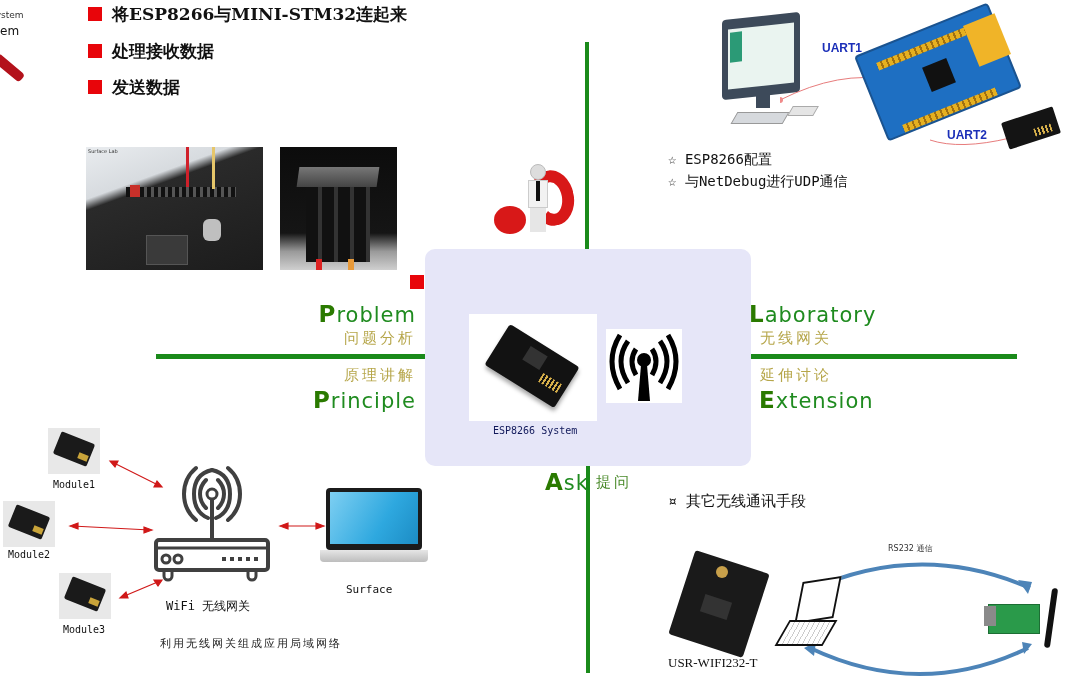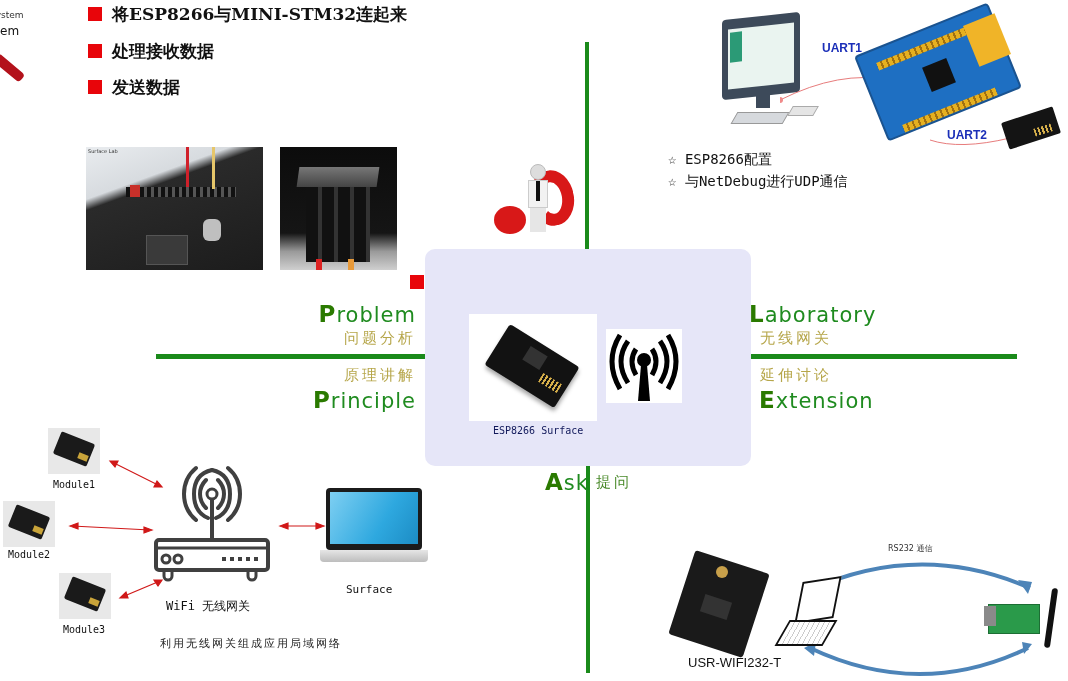--- a/index.html
+++ b/index.html
@@ -84,21 +84,21 @@
 
 <div class="abs center-box"></div>
 <div class="abs center-q" style="left:410px;top:272px;">
   <span class="bullet-red" style="margin-right:8px;"></span>
 </div>
 <div class="abs" style="left:469px;top:314px;width:128px;height:107px;background:#fff;">
   <div class="abs" style="left:22px;top:28px;width:82px;height:48px;background:#121212;transform:rotate(32deg);border-radius:3px;box-shadow:2px 3px 4px rgba(0,0,0,.35);"></div>
   <div class="abs" style="left:56px;top:36px;width:20px;height:16px;background:#333;transform:rotate(32deg);"></div>
   <div class="abs" style="left:70px;top:64px;width:22px;height:10px;background:repeating-linear-gradient(90deg,#d7b04a 0 2px,#121212 2px 4px);transform:rotate(32deg);"></div>
 </div>
-<div class="abs small-cap" style="left:493px;top:425px;color:#10185a;">ESP8266 Surface</div>
+<div class="abs small-cap" style="left:493px;top:425px;color:#10185a;">ESP8266 System</div>
 <div class="abs" style="left:606px;top:329px;width:76px;height:74px;background:#fff;">
   <svg width="76" height="74" viewBox="0 0 76 74">
     <path d="M22 12 Q8 32 22 54" stroke="#000" stroke-width="5" fill="none"></path>
     <path d="M14 6 Q-2 32 14 60" stroke="#000" stroke-width="5" fill="none"></path>
     <path d="M30 20 Q22 32 30 46" stroke="#000" stroke-width="5" fill="none"></path>
     <path d="M54 12 Q68 32 54 54" stroke="#000" stroke-width="5" fill="none"></path>
     <path d="M62 6 Q78 32 62 60" stroke="#000" stroke-width="5" fill="none"></path>
     <path d="M46 20 Q54 32 46 46" stroke="#000" stroke-width="5" fill="none"></path>
     <circle cx="38" cy="31" r="7" fill="#000"></circle>
     <polygon points="35,36 41,36 44,72 32,72" fill="#000"></polygon>
@@ -132,27 +132,28 @@
   <div class="abs" style="left:34px;top:18px;width:18px;height:8px;background:repeating-linear-gradient(90deg,#d7b04a 0 2px,#141414 2px 4px);transform:rotate(-18deg);"></div>
 </div>
 <div class="abs uart" style="left:947px;top:128px;">UART2</div>
 
 <div class="abs" style="left:668px;top:148px;">
   <div class="lab-item"><span>☆</span> <span>ESP8266配置</span></div>
   <div class="lab-item"><span>☆</span> <span>与NetDebug进行UDP通信</span></div>
 </div>
 
 <div class="abs" style="left:668px;top:490px;">
+  <div class="ext-item"><span>¤</span> <span>其它无线通讯手段</span></div>
 </div>
 <div class="abs" style="left:668px;top:546px;width:100px;height:110px;">
   <div class="abs" style="left:12px;top:14px;width:78px;height:88px;background:#1a1a1a;transform:rotate(18deg);border-radius:3px;"></div>
   <div class="abs" style="left:48px;top:20px;width:12px;height:12px;background:#c8a04a;border-radius:50%;"></div>
   <div class="abs" style="left:34px;top:52px;width:28px;height:18px;background:#333;transform:rotate(18deg);"></div>
 </div>
-<div class="abs" style="left:668px;top:655px;font-family:Liberation Sans, sans-serif;font-size:13px;color:#111;margin-left:20px;">USR-WIFI232-T</div>
+<div class="abs" style="left:668px;top:655px;font-family:Liberation Serif, serif;font-size:13px;color:#111;">USR-WIFI232-T</div>
 <div class="abs" style="left:888px;top:543px;font-size:8px;color:#333;font-family:'DejaVu Sans',sans-serif;">RS232 通信</div>
 <svg class="abs" style="left:800px;top:550px;" width="232" height="131">
   <path d="M230 38 Q120 -10 10 40" stroke="#4d84b8" stroke-width="4" fill="none"></path>
   <polygon points="4,42 16,32 16,46" fill="#4d84b8"></polygon>
   <polygon points="228,44 218,30 232,32" fill="#4d84b8"></polygon>
   <path d="M10 98 Q120 150 228 98" stroke="#4d84b8" stroke-width="4" fill="none"></path>
   <polygon points="4,98 16,92 14,106" fill="#4d84b8"></polygon>
   <polygon points="232,94 222,92 224,104" fill="#4d84b8"></polygon>
 </svg>
 <div class="abs" style="left:772px;top:576px;width:80px;height:80px;">

